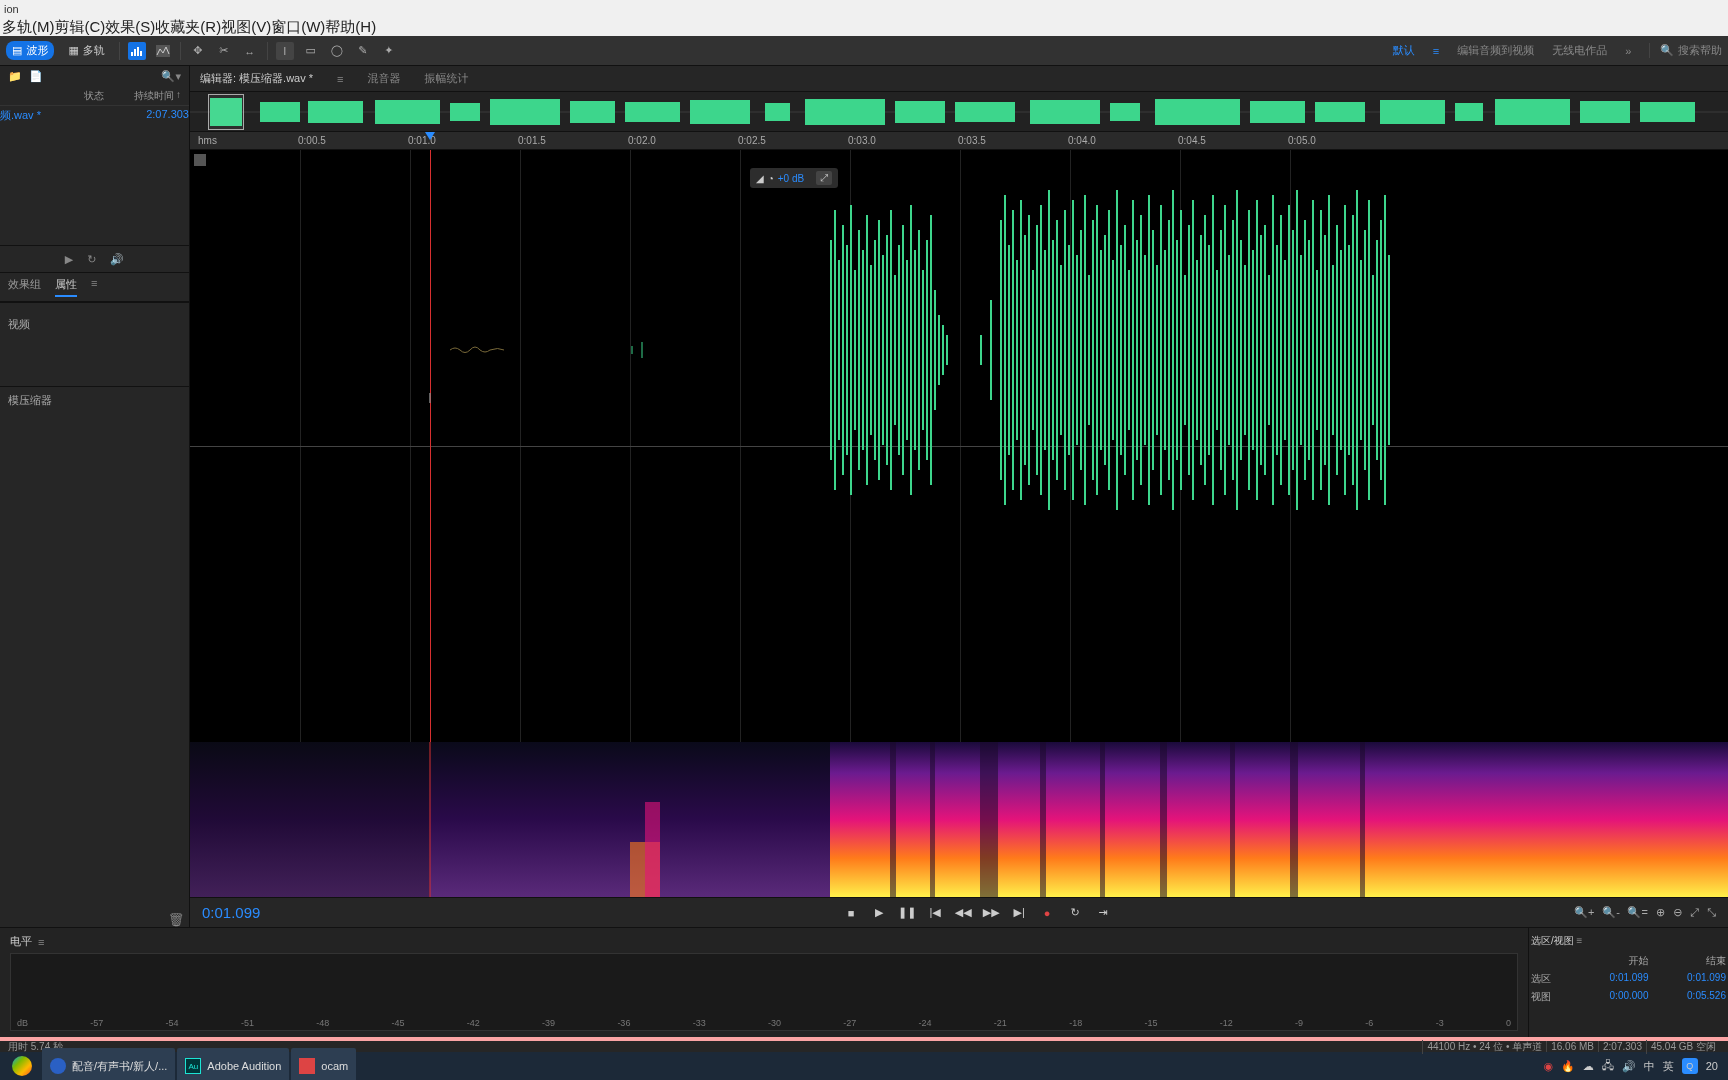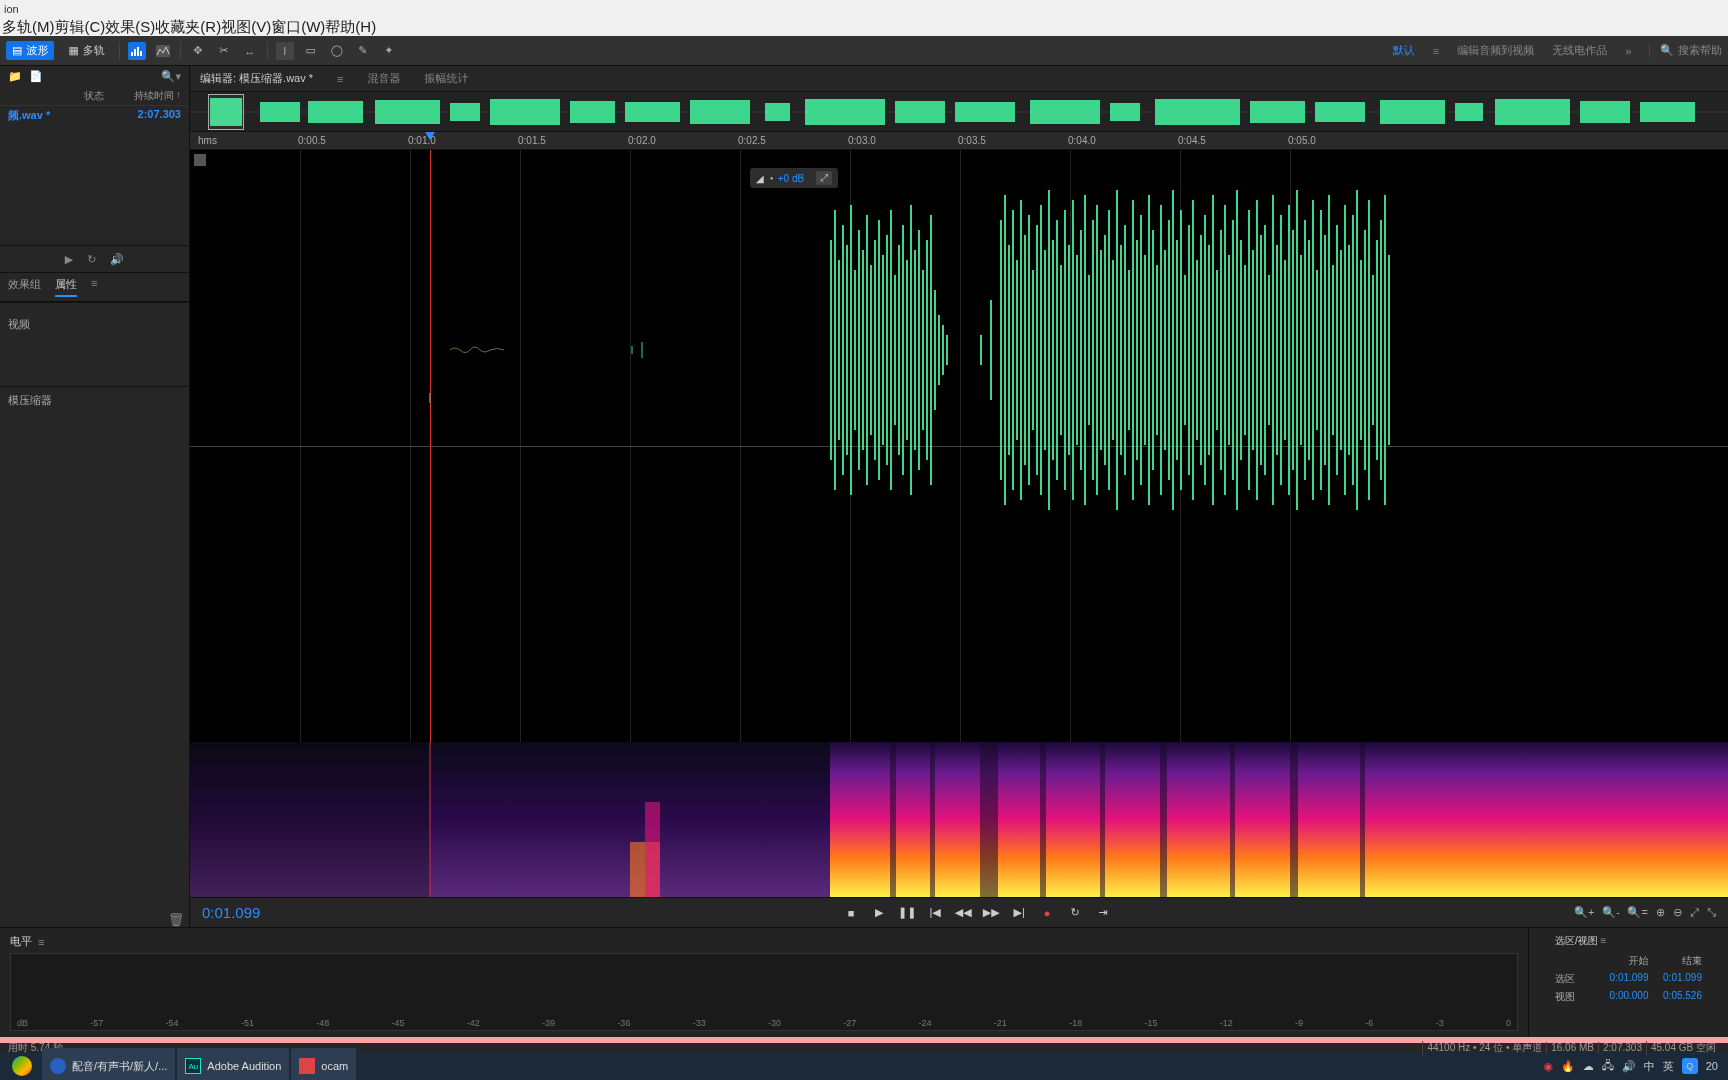--- a/index.html
+++ b/index.html
@@ -2,36 +2,36 @@
 <html><head>
 <meta charset="utf-8">
 <style>
 * { margin:0; padding:0; box-sizing:border-box; font-family:"Microsoft YaHei",Arial,sans-serif; user-select:none; }
 body { width:1728px; height:1080px; background:#1e1e1e; color:#ccc; font-size:11px; overflow:hidden; position:relative; }
 .titlebar { height:18px; background:#f0f0f0; color:#333; font-size:11px; padding-left:4px; display:flex; align-items:center; }
 .menubar { height:18px; background:#f0f0f0; color:#222; display:flex; align-items:center; padding-left:2px; font-size:15px; }
 .menubar span { cursor:default; }
 .toolbar { height:30px; background:#323232; display:flex; align-items:center; padding:0 6px; gap:8px; border-bottom:1px solid #111; }
 .tbtn { color:#ccc; font-size:11px; padding:2px 6px; }
-.tbtn.sel { background:#1473e6; color:#fff; border-radius:2px; }
+.tbtn.sel { background:#1473e6; color:#fff; border-radius:8px; }
 .ticon { width:18px; height:18px; display:flex; align-items:center; justify-content:center; color:#aaa; }
 .ticon.blue { background:#1473e6; border-radius:2px; }
 .ticon.on { background:#444; border-radius:2px; }
 .vsep { width:1px; height:18px; background:#444; }
 .workspace-bar { display:flex; align-items:center; gap:18px; margin-left:auto; font-size:11px; }
 .workspace-bar .ws { color:#888; }
 .workspace-bar .ws.active { color:#2a8cff; }
 .search-box { display:flex; align-items:center; gap:4px; color:#888; border-left:1px solid #444; padding-left:10px; }
 
 .main { display:flex; height:calc(100% - 66px - 110px - 15px - 28px); background:#262626; }
 .left-col { width:190px; background:#262626; display:flex; flex-direction:column; border-right:1px solid #111; }
 .files-hdr { display:flex; align-items:center; justify-content:space-between; padding:4px 8px; }
 .files-hdr .ico-row { display:flex; gap:8px; color:#888; }
 .file-cols { display:flex; padding:2px 8px; font-size:10px; color:#999; border-bottom:1px solid #333; }
-.file-row { display:flex; padding:2px 8px; color:#2a8cff; font-size:11px; justify-content:space-between;font-weight:bold; }
+.file-row { display:flex; padding:2px 0; color:#2a8cff; font-size:11px; justify-content:space-between; }
 .transport-mini { height:28px; display:flex; align-items:center; justify-content:center; gap:14px; color:#888; border-top:1px solid #111; border-bottom:1px solid #111; }
 .tab-row { display:flex; padding:4px 8px; gap:14px; font-size:11px; color:#999; border-bottom:1px solid #111; }
 .tab-row .active { color:#ccc; border-bottom:2px solid #2a8cff; padding-bottom:3px; }
 .prop-body { flex:1; padding:6px 8px; font-size:11px; color:#aaa; line-height:1.7; overflow:hidden; }
 .video-sec { border-top:1px solid #111; padding:14px 8px; color:#aaa; }
 .compressor-sec { border-top:1px solid #111; padding:6px 8px; color:#aaa; }
 
 .editor-col { flex:1; display:flex; flex-direction:column; background:#1d1d1d; }
 .editor-tabs { height:26px; background:#262626; display:flex; align-items:center; padding:0 10px; gap:24px; font-size:11px; border-bottom:1px solid #111; }
 .editor-tabs .tab-active { color:#ccc; }
@@ -55,26 +55,26 @@
 .timecode { color:#2a8cff; font-size:15px; font-weight:500; padding-left:12px; width:190px; }
 .transport-ctrl { display:flex; gap:10px; margin:0 auto; color:#ccc; }
 .tctrl { width:18px; height:18px; display:flex; align-items:center; justify-content:center; cursor:pointer; }
 .zoom-ctrl { display:flex; gap:8px; padding-right:12px; color:#aaa; }
 
 .bottom-row { height:110px; background:#232323; display:flex; border-top:1px solid #111; }
 .level-panel { flex:1; padding:6px 10px; display:flex; flex-direction:column; }
 .level-hdr { font-size:11px; color:#ccc; margin-bottom:4px; display:flex; align-items:center; gap:6px; }
 .level-meter { flex:1; background:#1a1a1a; border:1px solid #333; position:relative; }
 .db-scale { position:absolute; bottom:2px; left:0; right:0; display:flex; justify-content:space-between; padding:0 6px; font-size:9px; color:#777; }
-.sel-view { width:200px; padding:6px 26px; font-size:10px; color:#aaa; border-left:1px solid #111; }
+.sel-view { width:200px; padding:6px 2px; font-size:10px; color:#aaa; border-left:1px solid #111; }
 .sel-view .hdr { color:#ccc; margin-bottom:6px; }
 .sel-grid { display:grid; grid-template-columns:40px 1fr 1fr; gap:4px 10px; font-size:10px; }
 .sel-grid .v { color:#2a8cff; text-align:right; }
 
-.statusbar { height:15px; background:#262626; display:flex; align-items:center; font-size:10px; color:#999; padding:0 8px; border-top:6px solid #fca5a5; }
+.statusbar { height:15px; background:#262626; display:flex; align-items:center; font-size:10px; color:#999; padding:0 8px; border-top:4px solid #fca5a5; }
 .statusbar .left { flex:1; }
 .statusbar .seg { padding:0 4px; border-left:1px solid #444; }
 
 .taskbar { height:28px; background:#1c2938; display:flex; align-items:center; padding:0 4px; gap:2px; }
 .task { height:36px; display:flex; align-items:center; padding:0 8px; gap:6px; font-size:11px; color:#ddd; border-radius:2px; }
 .task.active { background:#2d3e52; }
 .tb-right { margin-left:auto; display:flex; align-items:center; gap:8px; color:#ccc; font-size:11px; padding-right:6px; }
 .win-logo { width:20px; height:20px; background:linear-gradient(135deg,#00a4ef,#7fba00,#ffb900,#f25022); border-radius:50%; }
 </style>
 </head>

